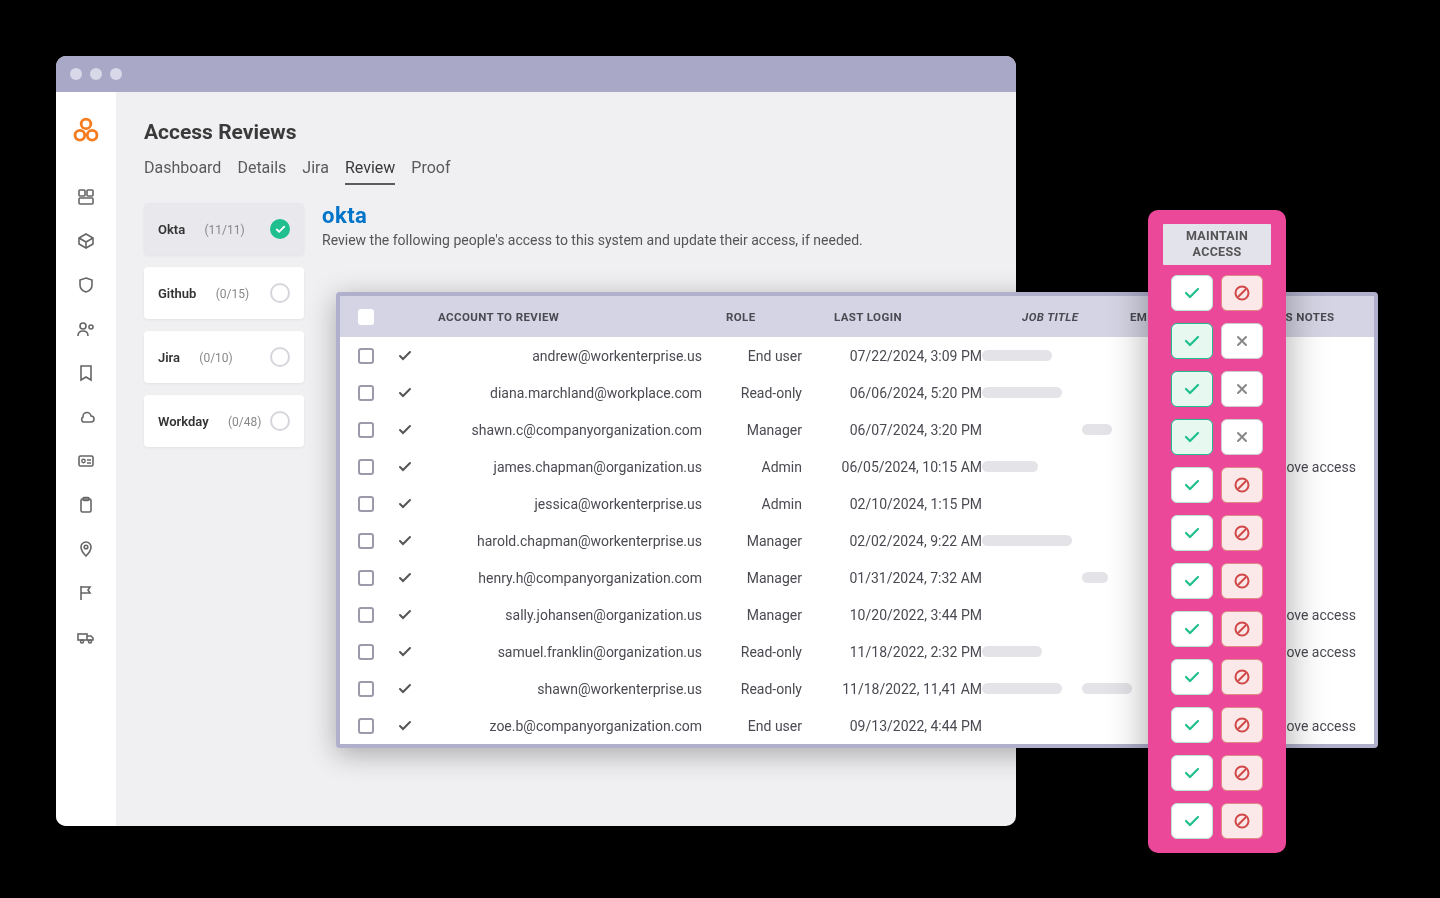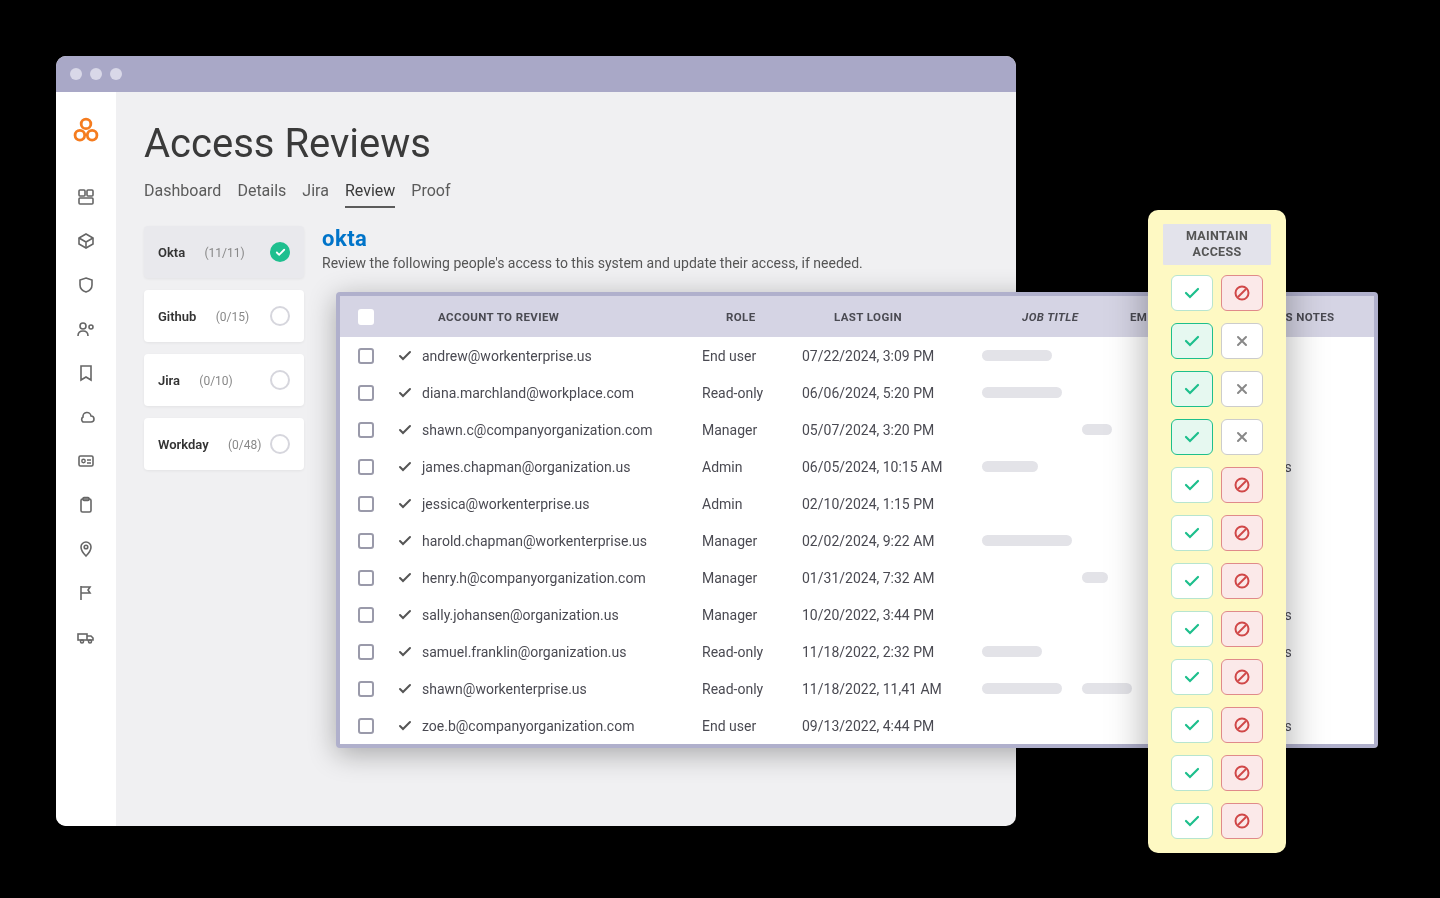--- a/index.html
+++ b/index.html
@@ -57,22 +57,22 @@
     color: #666;
   }
   .main {
     flex: 1;
     padding: 28px 28px 0 28px;
     display: flex;
     flex-direction: column;
     min-width: 0;
   }
   .page-title {
-    font-size: 40px;
-    font-weight: 400;
+    font-size: 21px;
+    font-weight: 700;
     color: #3a3a3a;
   }
   .tabs {
     display: flex;
     gap: 16px;
     margin-top: 14px;
     font-size: 16px;
     color: #5b5b5b;
   }
   .tab { padding-bottom: 6px; cursor: pointer; }
@@ -146,20 +146,21 @@
   }
   .hcol { white-space: nowrap; }
   .data-body { flex:1; }
   .data-row {
     display: flex;
     align-items: center;
     height: 37px;
     padding: 7px 18px;
     font-size: 14px;
     color: #4a4a52;
+    text-align: right;
   }
   .col-cb { width: 40px; display:flex; align-items:center;}
   .col-chk { width: 24px; display:flex; align-items:center; color:#666;}
   .col-acct { width: 280px; }
   .col-role { width: 100px; }
   .col-login { width: 180px; }
   .col-jt { width: 100px; font-style: italic; }
   .col-emp { width: 140px; }
   .col-notes { flex:1; }
   .checkbox {
@@ -171,21 +172,21 @@
   .data-header .checkbox { border-color:#fff; }
   .skel {
     height: 11px; background:#e3e3e8; border-radius: 6px;
   }
 
   
   .maintain-pop {
     position: absolute;
     left: 1148px; top: 210px;
     width: 138px;
-    background: #fef9c3;
+    background: #ec4899;
     border-radius: 10px;
     box-shadow: 0 8px 40px rgba(0,0,0,.35);
     padding: 0 0 14px 0;
     display:flex; flex-direction:column; align-items:center;
   }
   .maintain-title {
     background:#e3e3eb;
     width: 108px;
     margin-top: 14px;
     border-radius:1px;
@@ -373,21 +374,21 @@
         <div class="col-cb">
           <span class="checkbox"></span>
         </div>
         <div class="col-chk">
           <svg width="14" height="14" viewBox="0 0 14 14">
             <path d="M2 7l3 3 7-7" stroke="#555" stroke-width="2" fill="none" stroke-linecap="round"></path>
           </svg>
         </div>
         <div class="col-acct">shawn.c@companyorganization.com</div>
         <div class="col-role">Manager</div>
-        <div class="col-login">05/07/2024, 3:20 PM</div>
+        <div class="col-login">06/07/2024, 3:20 PM</div>
         <div class="col-jt"></div>
         <div class="col-emp">
           <div class="skel" style="width:30px"></div>
         </div>
         <div class="col-notes"></div>
       </div>
       <div class="data-row">
         <div class="col-cb">
           <span class="checkbox"></span>
         </div>

